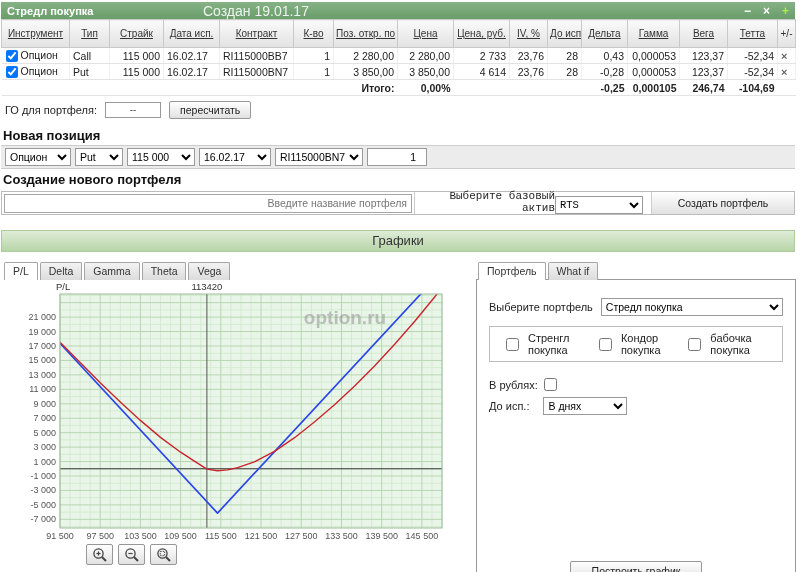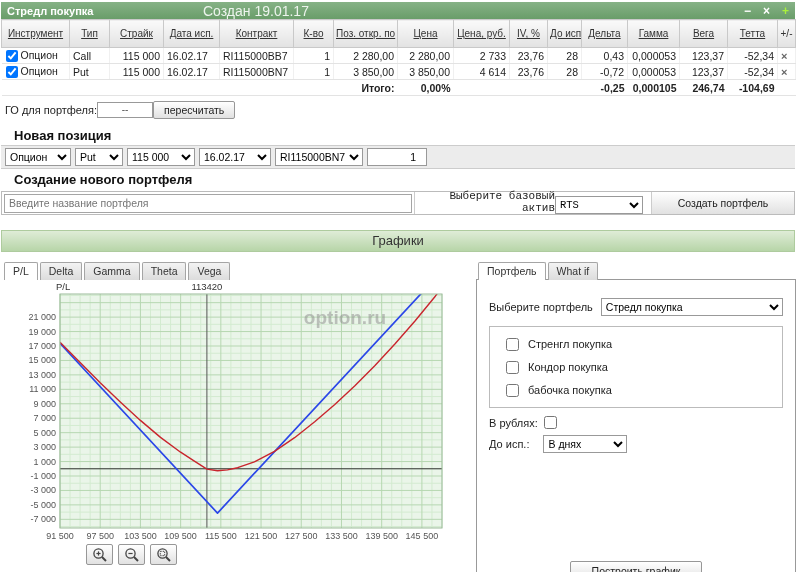--- a/index.html
+++ b/index.html
@@ -38,46 +38,46 @@
   table.positions col:nth-child(7){width:64px} table.positions col:nth-child(8){width:56px}
   table.positions col:nth-child(9){width:56px} table.positions col:nth-child(10){width:38px}
   table.positions col:nth-child(11){width:34px} table.positions col:nth-child(12){width:46px}
   table.positions col:nth-child(13){width:52px} table.positions col:nth-child(14){width:48px}
   table.positions col:nth-child(15){width:50px} table.positions col:nth-child(16){width:18px}
   td.r { text-align: right; }
   tr.totals td { font-weight: bold; border-right: none; }
   .row-x { color: #666; font-weight: bold; cursor: pointer; font-size: 11px; }
   .pos-check { width: 12px; height: 12px; vertical-align: middle; margin: 0 3px 0 1px; }
 
-  .go-row { display: flex; align-items: center; gap: 0; padding: 5px 4px 6px; }
+  .go-row { display: flex; align-items: center; gap: 8px; padding: 5px 4px 6px; }
   .go-value { border: 1px solid #999; width: 56px; height: 16px; text-align: center;
     color: #555; font-size: 10px; line-height: 14px; background: #fff; }
 
   button {
     background: linear-gradient(#fff,#e1e1e1); border: 1px solid #979797; border-radius: 2px;
     font-size: 10.5px; padding: 2px 10px; font-family: inherit; cursor: pointer; color: #222;
   }
 
-  .section-h { font-size: 13px; font-weight: bold; padding: 3px 2px 2px; color: #111; margin-left: 11px; }
+  .section-h { font-size: 13px; font-weight: bold; padding: 3px 2px 2px; color: #111; }
 
   select { font-size: 10.5px; height: 18px; border: 1px solid #999; background: #fff; font-family: inherit; }
   .newpos-row {
     display: flex; align-items: center; gap: 4px; background: #ececec;
     border-top: 1px solid #ccc; border-bottom: 1px solid #ccc; padding: 3px 4px; height: 24px;
   }
   .sel-instr { width: 66px; } .sel-type { width: 48px; } .sel-strike { width: 68px; }
   .sel-date { width: 72px; } .sel-contract { width: 88px; }
   .qty-input { width: 60px; height: 18px; border: 1px solid #999; font-size: 10.5px;
     text-align: right; padding-right: 10px; font-family: inherit; }
   .addpos-btn { margin-left: auto; margin-right: 46px; padding: 2px 16px; }
 
   .create-row { display: flex; align-items: stretch; border: 1px solid #bbb; height: 24px; margin-top: 2px; }
   .name-cell { flex: 1; display: flex; align-items: center; padding: 0 2px; border-right: 1px solid #ccc; }
   .name-input { width: 100%; height: 19px; border: 1px solid #a5a5a5; padding: 0 4px;
-    font-size: 10.5px; font-family: inherit; }
+    font-size: 10.5px; font-family: inherit; text-align: right; }
   .base-cell { display: flex; align-items: flex-end; padding: 0 8px; border-right: 1px solid #ccc; font-family: Liberation Mono, monospace; }
   .base-label { width: 132px; text-align: right; }
   .sel-base { width: 88px; }
   .create-btn { width: 142px; border: none; border-radius: 0; height: 100%; }
 
   
   .charts-bar {
     position: absolute; left: 1px; top: 230px; width: 794px; height: 22px;
     background: linear-gradient(#dfecd7,#b7d5a8); border: 1px solid #aecb9e;
     text-align: center; font-size: 13px; line-height: 20px; color: #333;
@@ -97,24 +97,24 @@
   .zoom-row { display: flex; gap: 5px; margin-left: 84px; margin-top: 0; }
   .zoom-btn { width: 27px; height: 21px; display: flex; align-items: center; justify-content: center; padding: 0; }
 
   
   .right-panel { position: absolute; left: 476px; top: 262px; width: 320px; }
   .rp-box { border: 1px solid #999; background: #fff; height: 300px; position: relative;
     padding: 18px 12px 0; margin-top: -1px; }
   .rp-row1 { display: flex; align-items: center; gap: 8px; }
   .rp-row1 select { flex: 1; }
   .compare-box { border: 1px solid #bbb; margin-top: 10px; padding: 9px 8px 9px 16px;
-    display: flex; flex-direction: column; gap: 7px; }
+    display: flex; flex-direction: row; gap: 7px; }
   .cmp-item { display: flex; align-items: center; gap: 9px; height: 16px; }
   .cmp-item input { width: 13px; height: 13px; }
-  .rub-row { margin-top: 8px; display: flex; align-items: center; gap: 6px; }
+  .rub-row { margin-top: 16px; display: flex; align-items: center; gap: 6px; }
   .rub-row input { width: 13px; height: 13px; }
   .days-row { margin-top: 6px; display: flex; align-items: center; gap: 14px; }
   .days-row select { width: 84px; }
   .build-btn { position: absolute; left: 50%; transform: translateX(-50%); top: 281px;
     width: 132px; padding: 3px 8px; white-space: nowrap; }
 </style>
 </head>
 <body>
 
 <div class="window">
@@ -191,21 +191,21 @@
           <td>Put</td>
           <td class="r">115 000</td>
           <td>16.02.17</td>
           <td>RI115000BN7</td>
           <td class="r">1</td>
           <td class="r">3 850,00</td>
           <td class="r">3 850,00</td>
           <td class="r">4 614</td>
           <td class="r">23,76</td>
           <td class="r">28</td>
-          <td class="r">-0,72</td>
+          <td class="r">-0,28</td>
           <td class="r">0,000053</td>
           <td class="r">123,37</td>
           <td class="r">-52,34</td>
           <td><span class="row-x">×</span></td>
         </tr>
         <tr class="totals">
           <td></td>
           <td></td>
           <td class="r"></td>
           <td></td>

